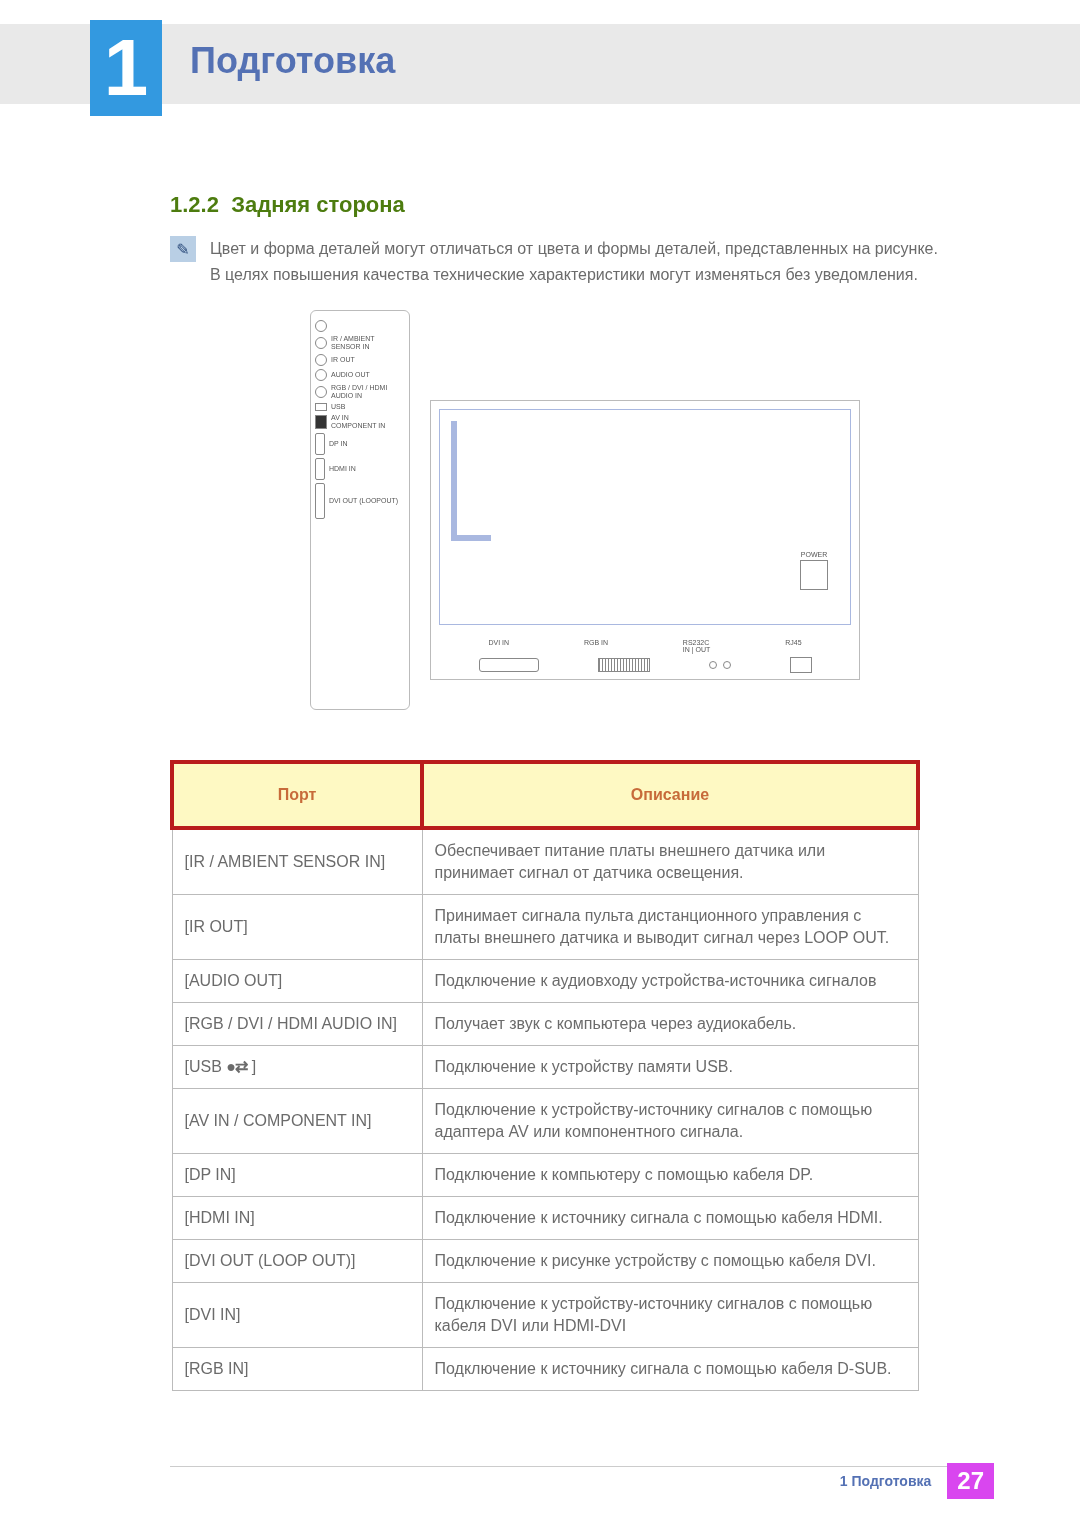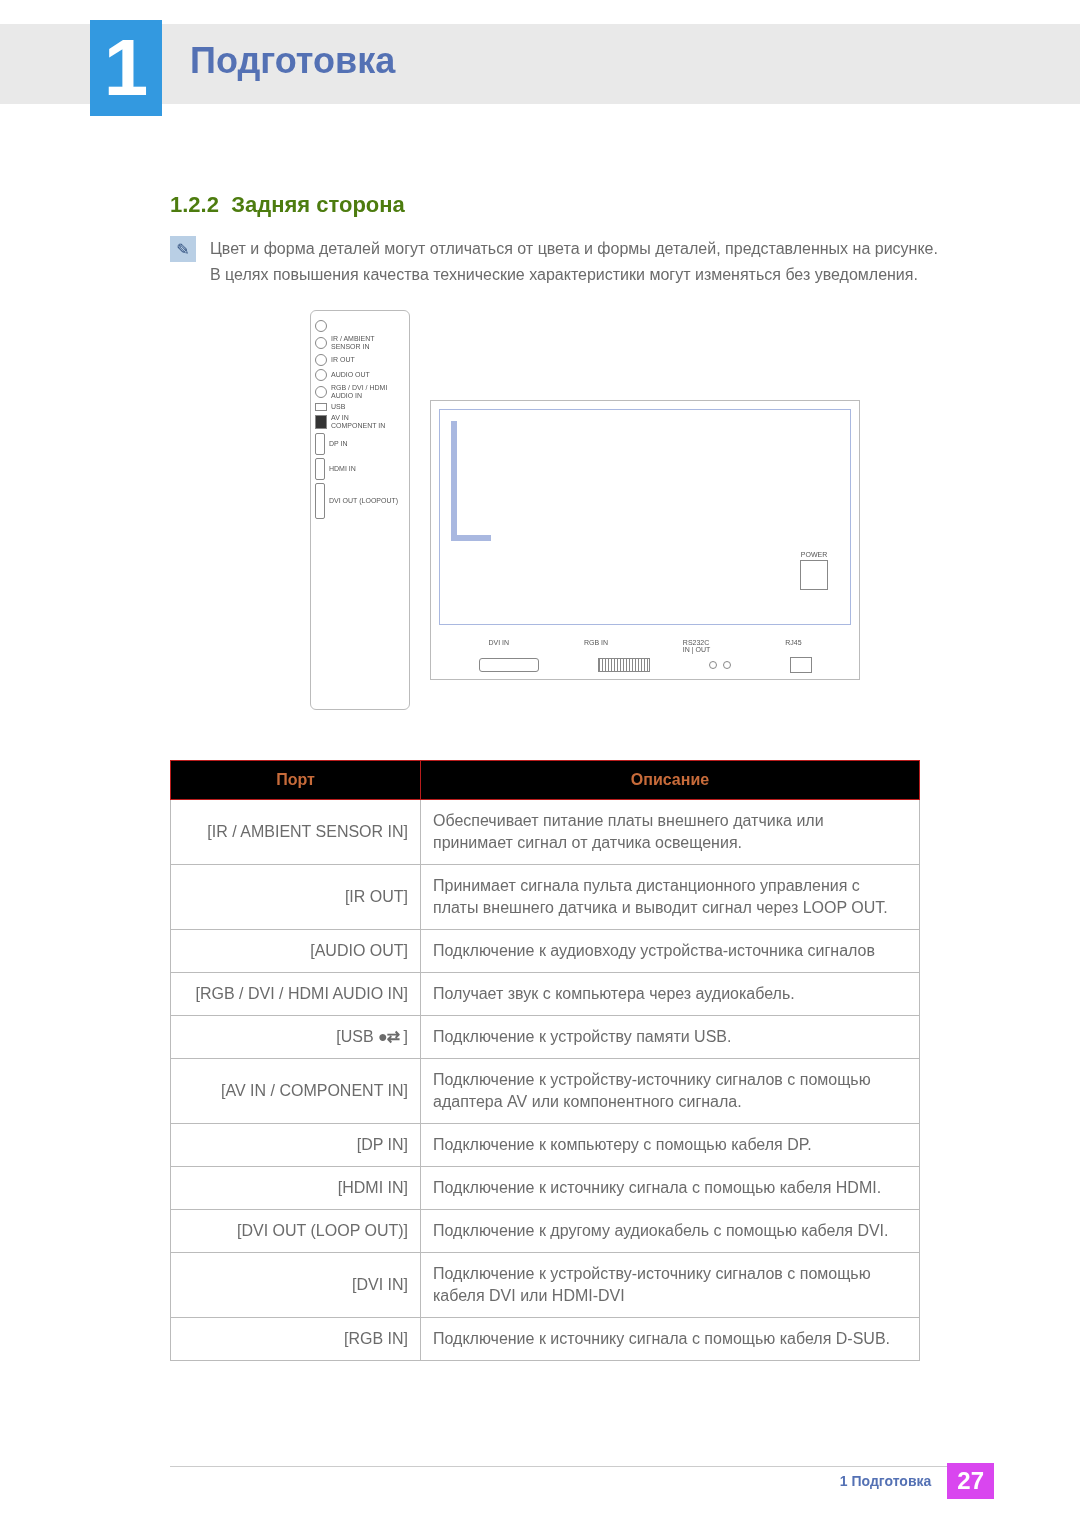--- a/index.html
+++ b/index.html
@@ -137,36 +137,36 @@
 
   
   table.ports {
     position: absolute;
     top: 760px; left: 170px;
     width: 750px;
     border-collapse: collapse;
     font-size: 16px;
   }
   table.ports th {
-    background: #000000;
+    background: #fef9c3;
     color: #c76b3a;
     font-weight: 700;
-    border:1px solid #b91c1c;
-    padding: 10px 8px;
+    border:4px solid #b91c1c;
+    padding: 22px 8px;
     text-align: center;
   }
   table.ports td {
     border:1px solid #bbb;
     padding: 10px 12px;
     color:#6b6b6b;
     vertical-align: middle;
     line-height: 22px;
   }
   table.ports td.port {
-    text-align:right;
+    text-align:left;
     width: 250px;
   }
   .usb-sym {
     display:inline-block;
     font-weight:bold;
     letter-spacing:-1px;
   }
 
   
   .footer-line {
@@ -312,21 +312,21 @@
     <tr>
         <td class="port">[DP IN]</td>
         <td>Подключение к компьютеру с помощью кабеля DP.</td>
       </tr>
     <tr>
         <td class="port">[HDMI IN]</td>
         <td>Подключение к источнику сигнала с помощью кабеля HDMI.</td>
       </tr>
     <tr>
         <td class="port">[DVI OUT (LOOP OUT)]</td>
-        <td>Подключение к другому аудиокабель с помощью кабеля DVI.</td>
+        <td>Подключение к рисунке устройству с помощью кабеля DVI.</td>
       </tr>
     <tr>
         <td class="port">[DVI IN]</td>
         <td>Подключение к устройству-источнику сигналов с помощью кабеля DVI или HDMI-DVI</td>
       </tr>
     <tr>
         <td class="port">[RGB IN]</td>
         <td>Подключение к источнику сигнала с помощью кабеля D-SUB.</td>
       </tr>
   </tbody>

